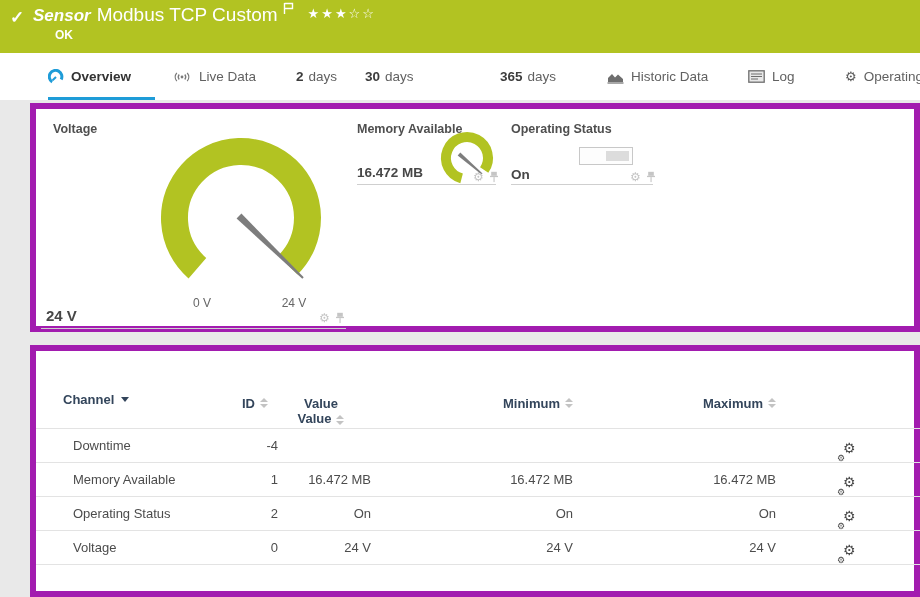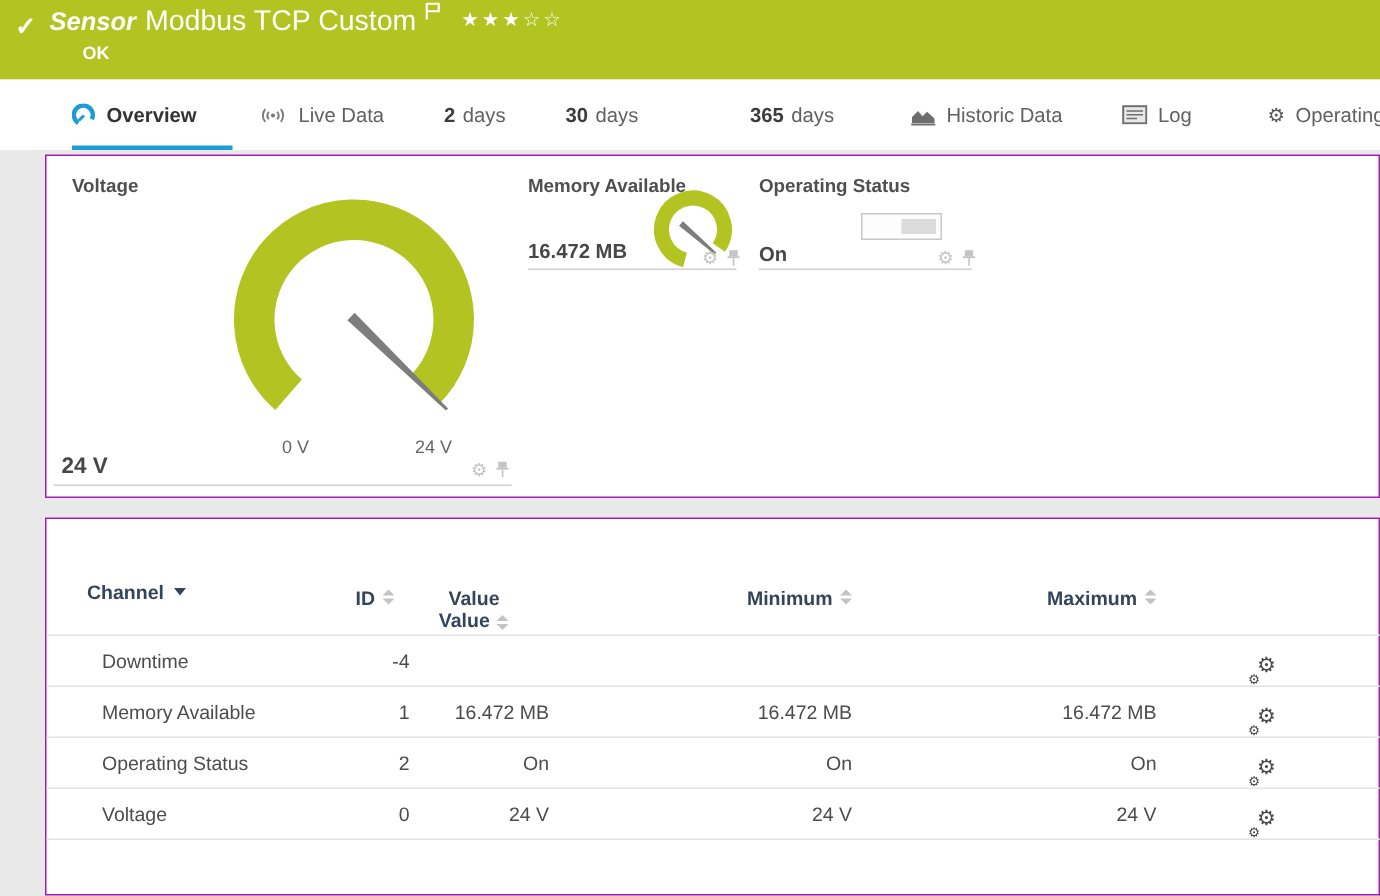--- a/index.html
+++ b/index.html
@@ -18,21 +18,21 @@
   
   .tabbar { position:absolute; left:0; top:53px; width:920px; height:47px; background:#ffffff; }
   .tab { position:absolute; top:0; height:47px; display:flex; align-items:center; font-size:13.5px; color:#616161; cursor:pointer; white-space:nowrap; }
   .tab .ticon { margin-right:7px; display:inline-flex; align-items:center; }
   .tab.active { color:#333; font-weight:bold; }
   .tab b, .tab .num { color:#3c3c3c; font-weight:bold; margin-right:5px; }
   .active-underline { position:absolute; left:48px; bottom:0; width:107px; height:3px; background:#1e9cd8; }
   .gear-glyph { font-size:13px; color:#5a5a5a; }
 
   
-  .card { position:absolute; background:#fff; border:1px solid #a21caf; }
+  .card { position:absolute; background:#fff; border:6px solid #a21caf; }
   #gauges-card { left:30px; top:103px; width:890px; height:229px; }
   #table-card  { left:30px; top:345px; width:890px; height:252px; }
 
   
   .panel-title { position:absolute; font-size:12.5px; font-weight:bold; color:#4f4f4f; }
   .gauge-label { position:absolute; font-size:12px; color:#666; width:44px; text-align:center; }
   .panel-value { position:absolute; font-weight:bold; color:#474747; }
   .value-line { position:absolute; height:1px; background:#cfcfcf; }
   .panel-tools { position:absolute; display:flex; align-items:center; gap:5px; color:#c5c5c5; }
   .panel-tools .gear-glyph { color:#c5c5c5; font-size:12px; }
@@ -105,21 +105,21 @@
           <path d="M4.2 13 A 6.3 6.3 0 1 1 13.2 10.5" stroke="#1e9cd8" stroke-width="3" fill="none"></path>
           <path d="M8 8 L4.6 11.2" stroke="#1e9cd8" stroke-width="2"></path>
         </svg>
     </span>
     <span>Overview</span>
   </div>
   <div class="tab" style="left:296px">
     <span class="num">2</span>
     <span>days</span>
   </div>
-  <div class="tab" style="left:377px">
+  <div class="tab" style="left:365px">
     <span class="num">30</span>
     <span>days</span>
   </div>
   <div class="tab" style="left:500px">
     <span class="num">365</span>
     <span>days</span>
   </div>
   <div class="tab" style="left:607px">
     <span class="ticon">
       <svg width="17" height="14" viewBox="0 0 17 14">

